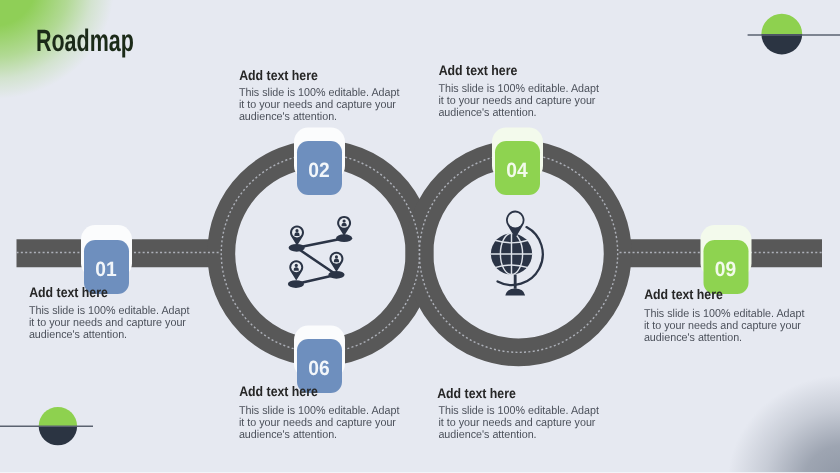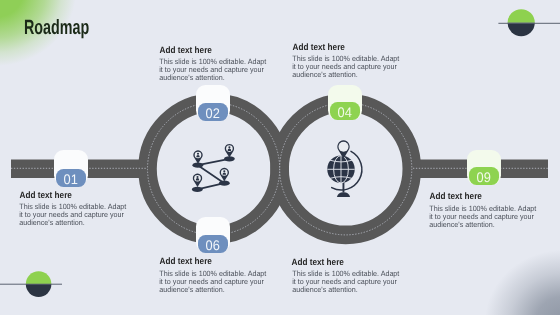--- a/index.html
+++ b/index.html
@@ -6,27 +6,27 @@
   body{width:560px;height:315px;overflow:hidden;
        font-family:"Liberation Sans",sans-serif;
        -webkit-font-smoothing:antialiased;text-rendering:geometricPrecision;}
   #slide{position:relative;width:560px;height:315px;overflow:hidden;background:#e6e9f1;}
   .layer{position:absolute;left:0;top:0;width:560px;height:315px;}
   #title{position:absolute;left:24.2px;top:21.6px;font-size:20.6px;font-weight:700;
          color:#1b2a18;letter-spacing:0px;line-height:12.8px;white-space:nowrap;
          transform:scaleX(.695);transform-origin:left top;}
   .badge{position:absolute;width:34.4px;height:35.2px;border-radius:9.5px;display:flex;align-items:center;justify-content:center;
          box-sizing:border-box;}
-  .badge>span{width:29.8px;height:18px;border-radius:7.5px;color:#f4f7fa;
+  .badge>span{width:29.8px;height:36px;border-radius:7.5px;color:#f4f7fa;
         display:flex;align-items:center;justify-content:center;
-        font-weight:400;letter-spacing:0px;box-sizing:border-box;font-size:0;margin-top:20px;}
+        font-weight:700;letter-spacing:0px;box-sizing:border-box;font-size:0;margin-top:20px;}
   .badge>span>i{font-style:normal;font-size:13.8px;display:inline-block;transform:scaleX(.93) translateY(2.3px);line-height:1;}
   .badge.blue{background:#fbfcfd;}
   .badge.blue>span{background:#6e8fbe;color:#f2f6fa;}
-  .badge.green{background:#f3faec;align-items:flex-end;}
+  .badge.green{background:#f3faec;}
   .badge.green>span{background:#8ed350;color:#f2faea;}
   .stepText{position:absolute;text-align:left;}
   .stepText .h{font-size:9.2px;font-weight:700;color:#262626;line-height:6.4px;
         width:120.9px;margin-left:-6.45px;
         transform:scaleX(.893);transform-origin:center top;}
   .stepText .b{font-size:7.6px;color:#4b505a;line-height:8px;margin-top:5.2px;
         width:114.5px;margin-left:-3.25px;
         transform:scaleX(.943);transform-origin:center top;}
 </style>
 </head>

